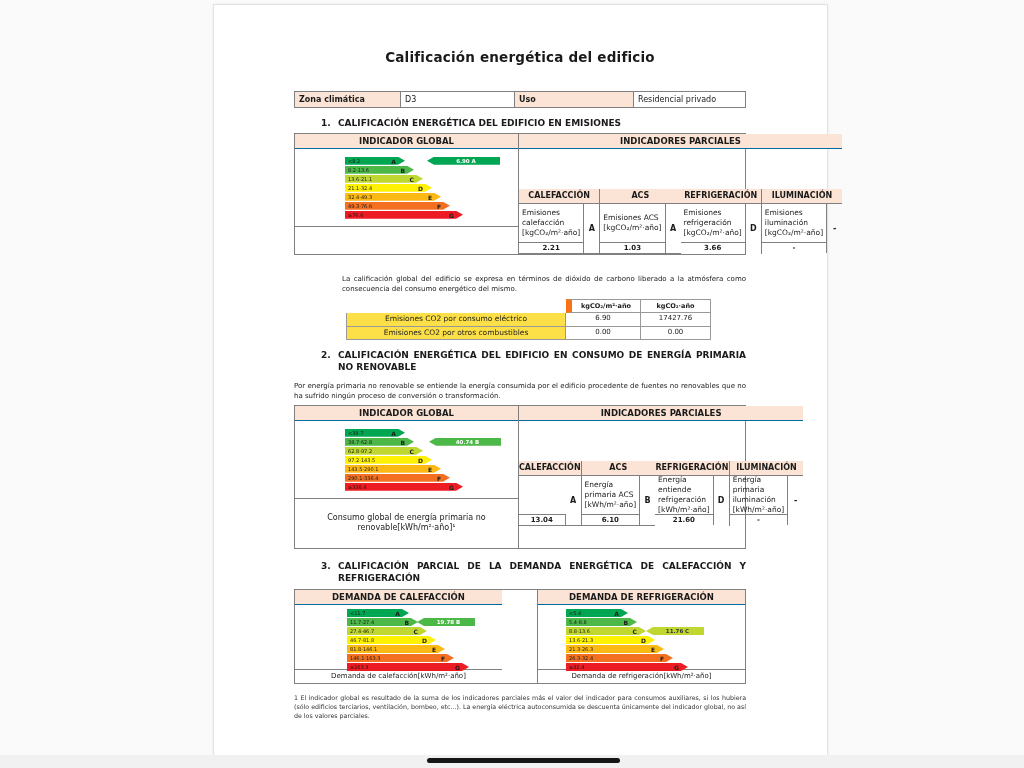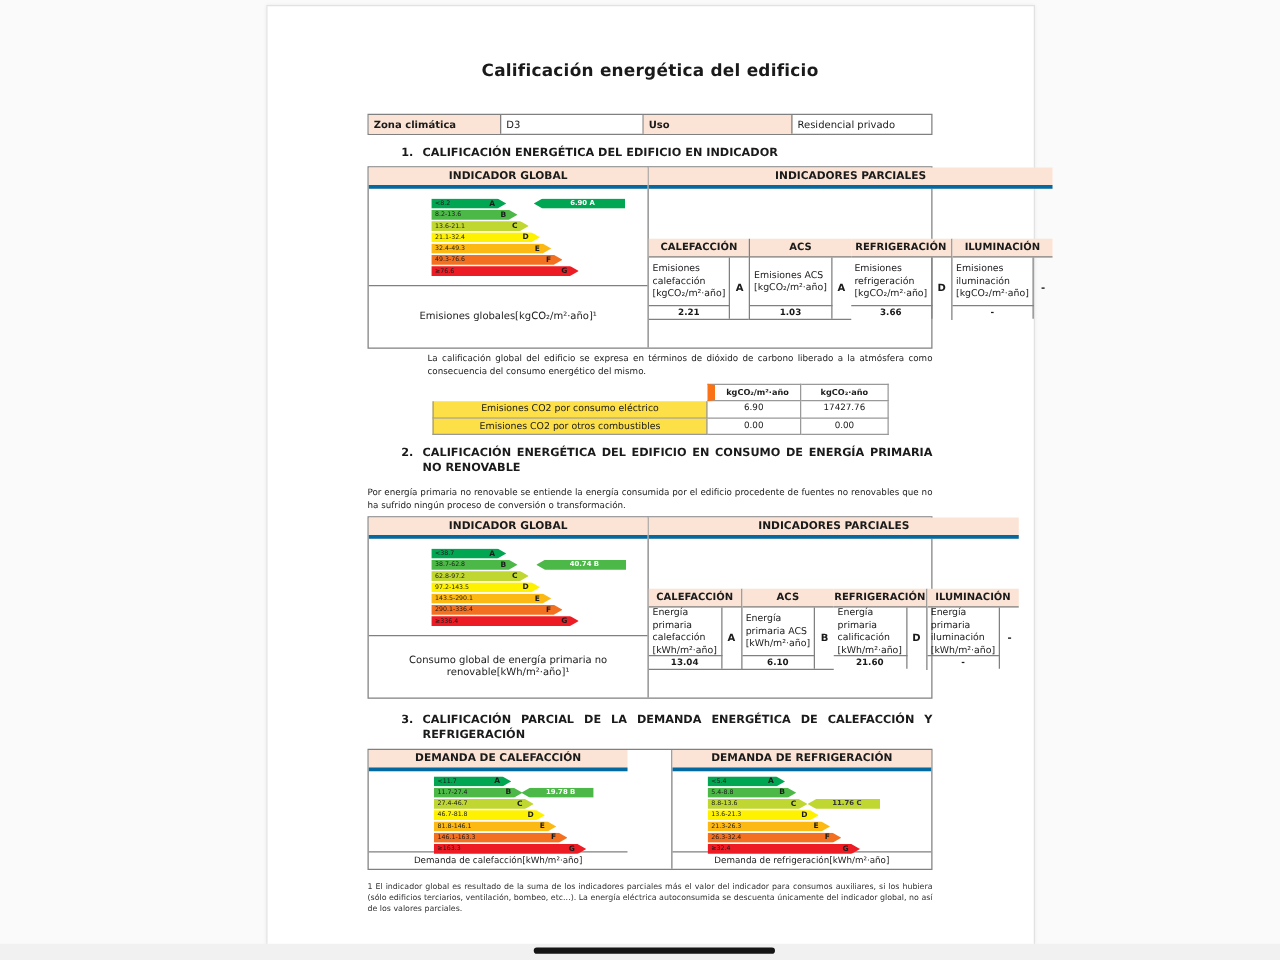--- a/index.html
+++ b/index.html
@@ -26,35 +26,35 @@
   .cell-peach{background:#fbe4d5;font-weight:bold;}
 
   .sec-heading{margin:9px 0 4px 27px;width:425px;display:flex;font-size:9px;font-weight:bold;line-height:1.35;}
   .sec-heading .num{width:17px;flex:none;}
   .sec-heading .txt{text-align:justify;}
 
   
   .ind-table{margin-top:4px;width:450px;border:1px solid #808080;display:flex;}
   .col-global{width:223px;flex:none;border-right:1px solid #808080;display:flex;flex-direction:column;}
   .col-partials{flex:1;display:flex;flex-direction:column;}
-  .tbl-header{height:14px;line-height:14px;text-align:center;font-size:8.5px;font-weight:bold;background:#fbe4d5;border-bottom:3px solid #0369a1;}
+  .tbl-header{height:14px;line-height:14px;text-align:center;font-size:8.5px;font-weight:bold;background:#fbe4d5;border-bottom:1px solid #0369a1;}
   .chart-cell{height:77px;border-bottom:1px solid #808080;position:relative;}
   .global-label{height:49px;display:flex;align-items:center;justify-content:center;text-align:center;font-size:8px;line-height:1.3;padding:0 10px;}
   .partials-grid{display:grid;grid-template-columns:1fr 1fr 1fr 1fr;margin-top:40px;}
   .quad{display:flex;flex-direction:column;}
   .quad.qright{border-left:1px solid #808080;}
   .quad.qtop{border-bottom:1px solid #808080;}
   .qheader{height:14px;line-height:14px;text-align:center;font-size:8px;font-weight:bold;background:#fbe4d5;border-bottom:1px solid #808080;}
   .qbody{display:grid;grid-template-columns:1fr 15px;grid-template-rows:38px 11px;
          grid-template-areas:"label letter" "value letter";}
   .qlabel{grid-area:label;border-right:1px solid #808080;display:flex;align-items:center;justify-content:center;text-align:left;font-size:7.5px;line-height:1.3;padding:1px 3px;}
   .qletter{grid-area:letter;display:flex;align-items:center;justify-content:center;font-size:8px;font-weight:bold;}
   .qvalue{grid-area:value;border-top:1px solid #808080;border-right:1px solid #808080;text-align:center;font-size:7px;font-weight:bold;line-height:10px;}
 
-  .note{margin:4px 0 0 48px;width:404px;font-size:7px;line-height:1.4;text-align:justify;color:#222;}
+  .note{margin:20px 0 0 48px;width:404px;font-size:7px;line-height:1.4;text-align:justify;color:#222;}
 
   
   .co2-table{margin:5px 0 0 52px;width:365px;display:grid;grid-template-columns:220px 75px 70px;font-size:7px;}
   .co2-table>div{border-right:1px solid #999;border-bottom:1px solid #999;text-align:center;padding:1.5px 2px;line-height:1.3;}
   .co2-corner{border:none !important;}
   .co2-head{border-top:1px solid #999;font-weight:bold;font-size:6.5px;}
   .co2-head.first-after-corner{border-left:6px solid #f97316;}
   .co2-label{background:#fde047;border-left:1px solid #999;font-size:7.5px;}
 
   .para{margin-top:7px;width:452px;font-size:7px;line-height:1.45;text-align:justify;color:#222;}
@@ -91,21 +91,21 @@
 
     <div class="info-bar">
       <div class="cell-peach">Zona climática</div>
       <div>D3</div>
       <div class="cell-peach">Uso</div>
       <div>Residencial privado</div>
     </div>
 
     <div class="sec-heading">
       <span class="num">1.</span>
-      <span class="txt">CALIFICACIÓN ENERGÉTICA DEL EDIFICIO EN INDICADOR</span>
+      <span class="txt">CALIFICACIÓN ENERGÉTICA DEL EDIFICIO EN EMISIONES</span>
     </div>
 
     <div class="ind-table">
       <div class="col-global">
         <div class="tbl-header">INDICADOR GLOBAL</div>
         <div class="chart-cell">
           <div class="scale">
               <div class="bar" style="width: 60px; margin-left: 50px; background: rgb(0, 166, 81);">
                 <span class="bar-range">&lt;8.2</span>
                 <span class="bar-letter">A</span>
@@ -130,21 +130,20 @@
                 <span class="bar-range">49.3-76.6</span>
                 <span class="bar-letter">F</span>
               </div>
               <div class="bar" style="width: 118px; margin-left: 50px; background: rgb(237, 28, 36);">
                 <span class="bar-range">≥76.6</span>
                 <span class="bar-letter">G</span>
               </div>
               <div class="pointer" style="background: rgb(0, 166, 81); color: rgb(255, 255, 255); left: 132px; width: 73px; top: 8px;">6.90 A</div>
             </div>
         </div>
-        <div class="global-label">Emisiones globales[kgCO₂/m²·año]¹</div>
       </div>
       <div class="col-partials">
         <div class="tbl-header">INDICADORES PARCIALES</div>
         <div class="partials-grid">
           <div class="quad qtop">
             <div class="qheader">CALEFACCIÓN</div>
             <div class="qbody">
               <div class="qlabel">Emisiones calefacción [kgCO₂/m²·año]</div>
               <div class="qletter">A</div>
               <div class="qvalue">2.21</div>
@@ -236,37 +235,36 @@
             </div>
         </div>
         <div class="global-label">Consumo global de energía primaria no renovable[kWh/m²·año]¹</div>
       </div>
       <div class="col-partials">
         <div class="tbl-header">INDICADORES PARCIALES</div>
         <div class="partials-grid">
           <div class="quad qtop">
             <div class="qheader">CALEFACCIÓN</div>
             <div class="qbody">
-              <div class="qlabel">Energía primaria calefacción [kWh/m²·año]</div>
               <div class="qletter">A</div>
               <div class="qvalue">13.04</div>
             </div>
           </div>
           <div class="quad qtop qright">
             <div class="qheader">ACS</div>
             <div class="qbody">
               <div class="qlabel">Energía primaria ACS [kWh/m²·año]</div>
               <div class="qletter">B</div>
               <div class="qvalue">6.10</div>
             </div>
           </div>
           <div class="quad">
             <div class="qheader">REFRIGERACIÓN</div>
             <div class="qbody">
-              <div class="qlabel">Energía primaria calificación [kWh/m²·año]</div>
+              <div class="qlabel">Energía entiende refrigeración [kWh/m²·año]</div>
               <div class="qletter">D</div>
               <div class="qvalue">21.60</div>
             </div>
           </div>
           <div class="quad qright">
             <div class="qheader">ILUMINACIÓN</div>
             <div class="qbody">
               <div class="qlabel">Energía primaria iluminación [kWh/m²·año]</div>
               <div class="qletter">-</div>
               <div class="qvalue">-</div>

